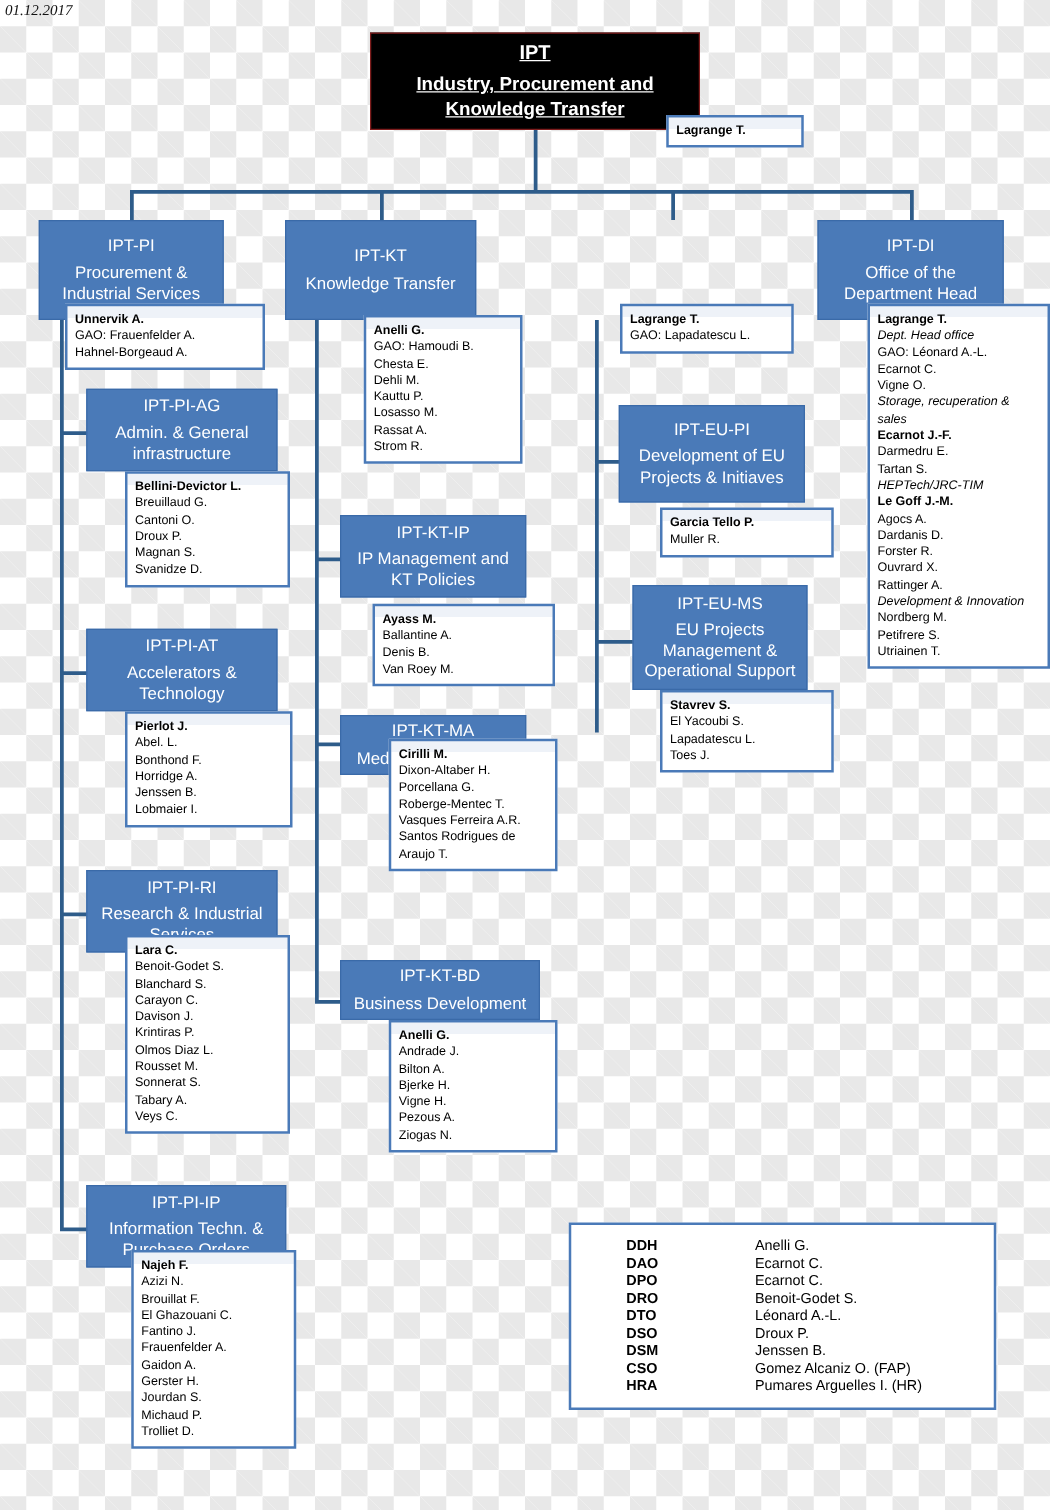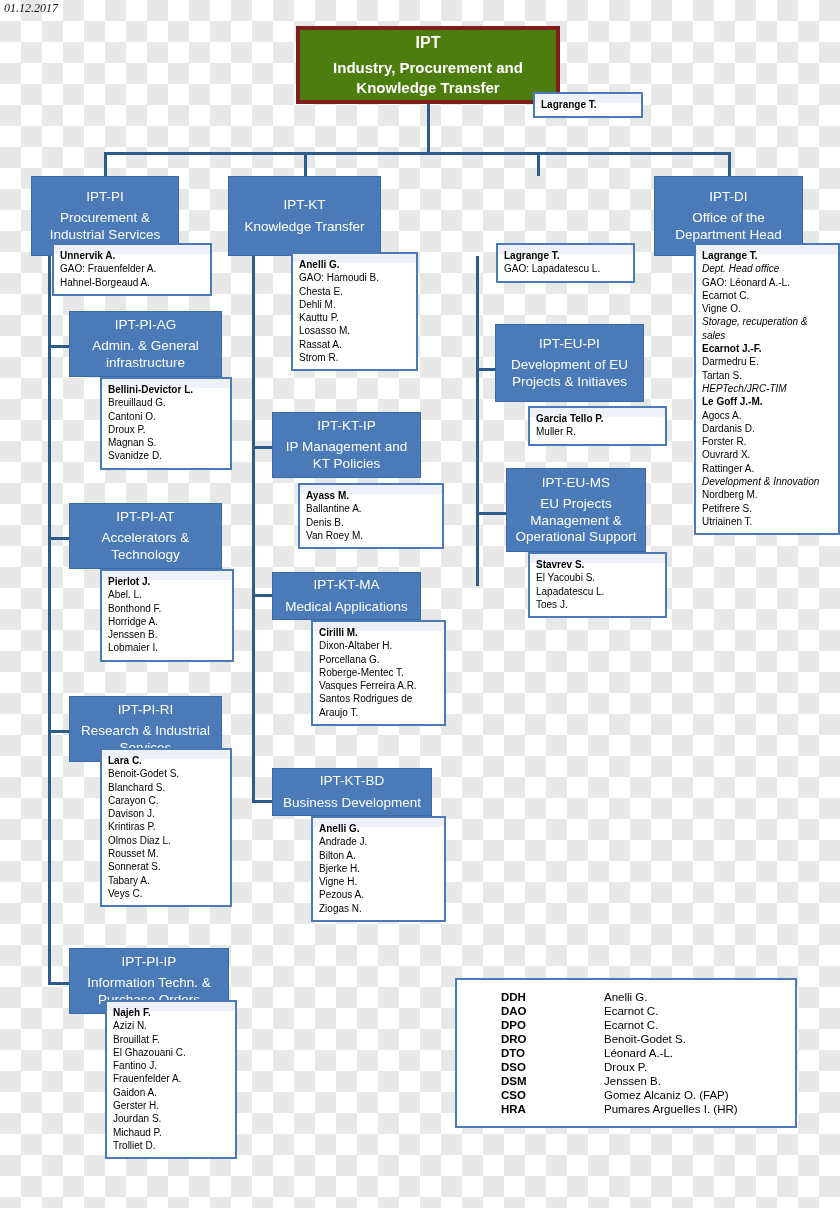--- a/index.html
+++ b/index.html
@@ -36,22 +36,23 @@
     flex-direction: column;
     justify-content: center;
     align-items: center;
     padding: 5px 4px;
     line-height: 1.22;
   }
   .unit .code { font-size: 13.5px; font-weight: 400; margin-bottom: 5px; }
   .unit .name { font-size: 13.5px; font-weight: 400; }
 
   .unit.root {
-    background: #4d7c0f;
-    border: 4px solid #7f1d1d;
+    background: #000000;
+    border: 1px solid #7f1d1d;
+    text-decoration: underline;
   }
   .unit.root .code { font-size: 16px; font-weight: bold; margin-bottom: 6px; }
   .unit.root .name { font-size: 15px; font-weight: bold; line-height: 1.3; }
 
   
   .people {
     position: absolute;
     background: #ffffff;
     border: 2px solid #4a7ab8;
     color: #000000;
@@ -218,21 +219,21 @@
     <div class="lead">Ayass M.</div>
     <div>Ballantine A.</div>
     <div>Denis B.</div>
     <div>Van Roey M.</div>
   </div>
 
   <div class="unit" style="left:272px; top:572px; width:149px; height:48px;">
     <div class="code">IPT-KT-MA</div>
     <div class="name">Medical Applications</div>
   </div>
-  <div class="people" style="left:311px; top:620px; width:135px;">
+  <div class="people" style="left:311px; top:591px; width:135px;">
     <div class="lead">Cirilli M.</div>
     <div>Dixon-Altaber H.</div>
     <div>Porcellana G.</div>
     <div>Roberge-Mentec T.</div>
     <div>Vasques Ferreira A.R.</div>
     <div class="wrap">Santos Rodrigues de Araujo T.</div>
   </div>
 
   <div class="unit" style="left:272px; top:768px; width:160px; height:48px;">
     <div class="code">IPT-KT-BD</div>

